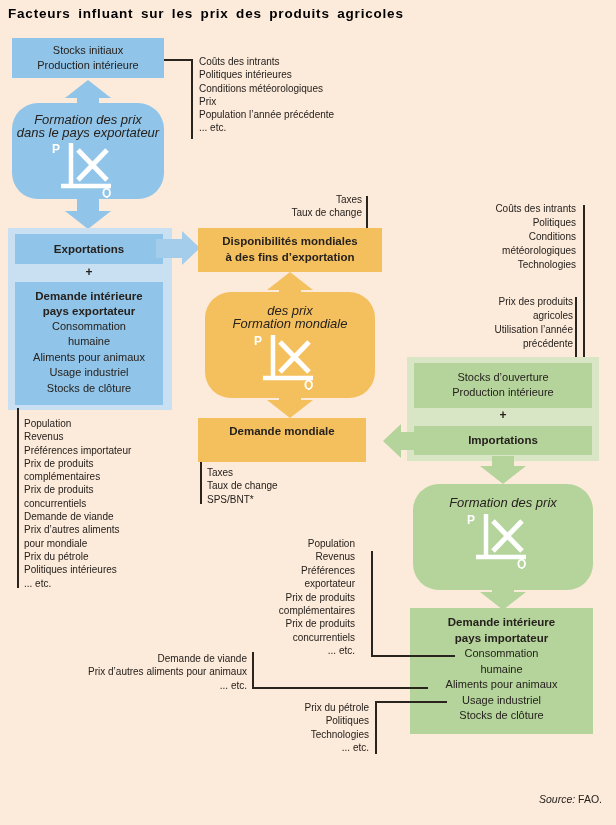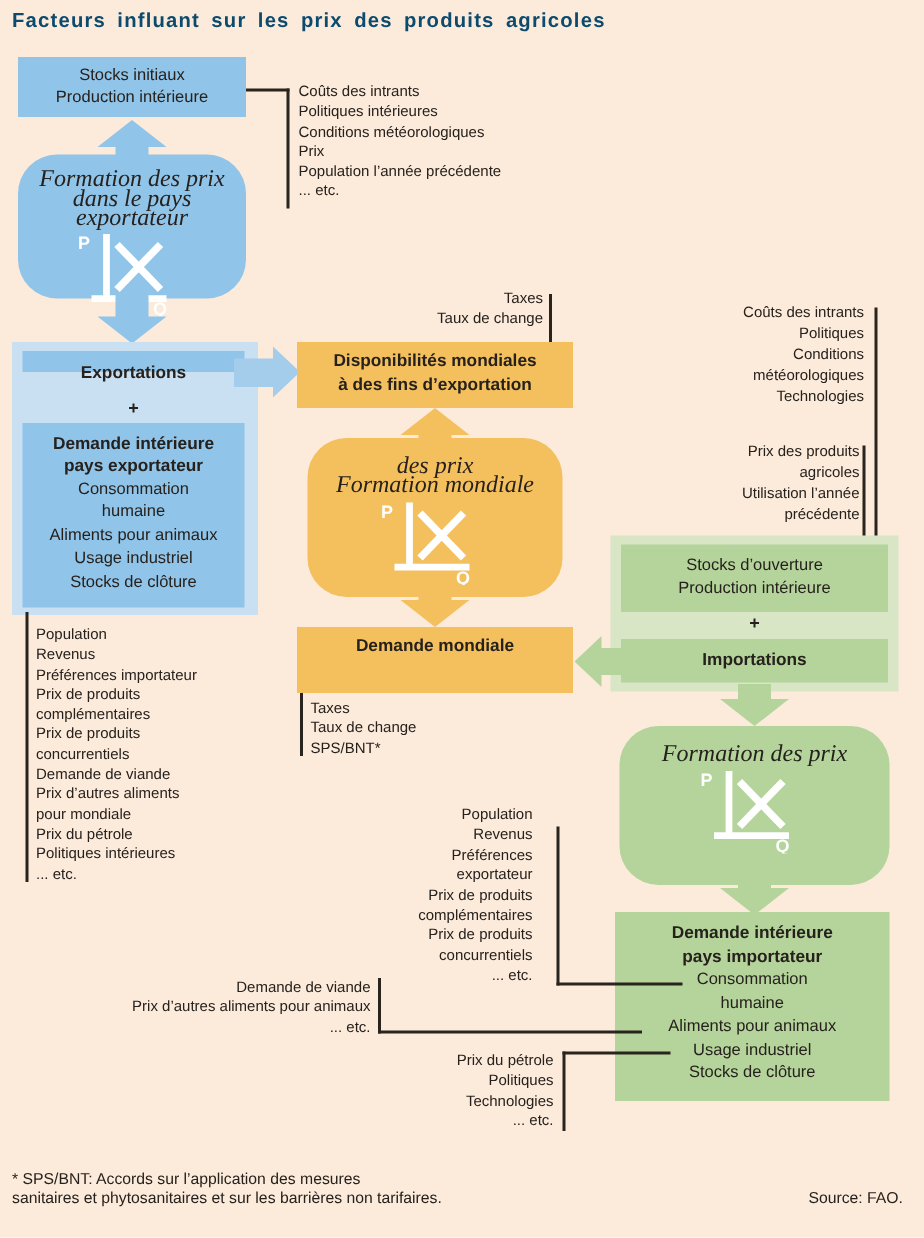--- a/index.html
+++ b/index.html
@@ -6,37 +6,37 @@
   .canvas{position:relative;width:616px;height:825px;background:#FCEBDB;
           font-family:"Liberation Sans",sans-serif;color:#26211D;overflow:hidden;}
   .abs{position:absolute;box-sizing:border-box;}
   .box{text-align:center;}
   .blue{background:#90C4E9;}
   .bluelt{background:#C9DFF2;}
   .orange{background:#F4C05E;}
   .green{background:#B4D49B;}
   .greenlt{background:#D8E6C6;}
   .b{font-weight:bold;}
-  .i{text-align:right;}
+  .i{font-style:italic;text-align:right;}
   .ra{text-align:right;}
   .fs10{font-size:10px;line-height:13.3px;}
   .line{background:#2A241E;}
   .tu{width:0;height:0;border-left:23px solid transparent;border-right:23px solid transparent;border-bottom:18px solid;}
   .td{width:0;height:0;border-left:23px solid transparent;border-right:23px solid transparent;border-top:18px solid;}
   .tr{width:0;height:0;border-top:17px solid transparent;border-bottom:17px solid transparent;border-left:18px solid;}
   .tl{width:0;height:0;border-top:17px solid transparent;border-bottom:17px solid transparent;border-right:18px solid;}
   .rounded{border-radius:26px;text-align:center;}
-  .pf-caption{font-size:16px;line-height:13px;font-style:italic;font-family:Liberation Serif, serif;}
+  .pf-caption{font-size:13px;line-height:13px;font-style:italic;}
 </style>
 </head>
 <body>
 
 <div class="canvas">
 
-  <div class="abs b" style="left:8px;top:6px;font-size:13.5px;letter-spacing:0.8px;word-spacing:3px;color:#0c4a6e">Facteurs influant sur les prix des produits agricoles</div>
+  <div class="abs b" style="left:8px;top:6px;font-size:13.5px;letter-spacing:0.8px;word-spacing:3px;color:#000000">Facteurs influant sur les prix des produits agricoles</div>
 
   <div class="abs blue box" style="left:12px;top:38px;width:152px;height:40px;padding-top:5px;font-size:11px;line-height:15px">
       <div>Stocks initiaux</div>
       <div>Production intérieure</div>
     </div>
 
   <div class="abs line" style="left:164px;top:59px;width:29px;height:2px"></div>
   <div class="abs line" style="left:191px;top:59px;width:2px;height:80px"></div>
   <div class="abs fs10" style="left:199px;top:55px">
       <div>Coûts des intrants</div>
@@ -62,21 +62,21 @@
       <line x1="27" y1="10" x2="56" y2="40" stroke="#fff" stroke-width="5"></line>
       <line x1="56" y1="10" x2="27" y2="40" stroke="#fff" stroke-width="5"></line>
       <text x="51" y="57" font-size="12" font-weight="bold" fill="#fff">Q</text>
     </svg>
   </div>
 
   <div class="abs" style="left:77px;top:196px;width:22px;height:17px;background:#90C4E9"></div>
   <div class="abs td" style="left:65px;top:211px;color:#90C4E9"></div>
 
   <div class="abs bluelt" style="left:8px;top:228px;width:164px;height:182px"></div>
-  <div class="abs blue box b" style="left:15px;top:234px;width:148px;height:14px;font-size:11.5px;line-height:30px">Exportations</div>
+  <div class="abs blue box b" style="left:15px;top:234px;width:148px;height:30px;font-size:11.5px;line-height:30px">Exportations</div>
   <div class="abs b box" style="left:15px;top:264px;width:148px;font-size:12px;line-height:17px">+</div>
   <div class="abs blue box" style="left:15px;top:282px;width:148px;height:123px;padding-top:7px">
     <div class="b" style="font-size:11.5px;line-height:15px">
         <div>Demande intérieure</div>
         <div>pays exportateur</div>
       </div>
     <div style="font-size:11px;line-height:15.4px">
         <div>Consommation</div>
         <div>humaine</div>
         <div>Aliments pour animaux</div>
@@ -130,21 +130,21 @@
       <line x1="10" y1="46" x2="60" y2="46" stroke="#fff" stroke-width="4.5"></line>
       <line x1="27" y1="10" x2="56" y2="40" stroke="#fff" stroke-width="5"></line>
       <line x1="56" y1="10" x2="27" y2="40" stroke="#fff" stroke-width="5"></line>
       <text x="51" y="57" font-size="12" font-weight="bold" fill="#fff">Q</text>
     </svg>
   </div>
 
   <div class="abs" style="left:279px;top:392px;width:22px;height:10px;background:#F4C05E"></div>
   <div class="abs td" style="left:267px;top:400px;color:#F4C05E"></div>
 
-  <div class="abs orange box b" style="left:198px;top:418px;width:184px;height:44px;font-size:11.5px;line-height:15.5px;padding-top:6px">
+  <div class="abs orange box b" style="left:198px;top:418px;width:168px;height:44px;font-size:11.5px;line-height:15.5px;padding-top:6px">
       <div>Demande mondiale</div>
     </div>
 
   <div class="abs line" style="left:200px;top:462px;width:2px;height:42px"></div>
   <div class="abs fs10" style="left:207px;top:466px">
       <div>Taxes</div>
       <div>Taux de change</div>
       <div>SPS/BNT*</div>
     </div>
 
@@ -237,22 +237,18 @@
 
   <div class="abs fs10 ra" style="right:247px;top:701px;width:120px;line-height:13.4px">
       <div>Prix du pétrole</div>
       <div>Politiques</div>
       <div>Technologies</div>
       <div>... etc.</div>
     </div>
   <div class="abs line" style="left:375px;top:701px;width:2px;height:53px"></div>
   <div class="abs line" style="left:375px;top:701px;width:72px;height:2px"></div>
 
-  <div class="abs" style="left:8px;top:780px;font-size:10.5px;line-height:13px">
-    <div>* SPS/BNT: Accords sur l’application des mesures</div>
-    <div>sanitaires et phytosanitaires et sur les barrières non tarifaires.</div>
-  </div>
   <div class="abs" style="right:14px;top:793px;font-size:10.5px">
     <span class="i">Source:</span>
     <span>FAO.</span>
   </div>
 
 </div>
 
 </body></html>

